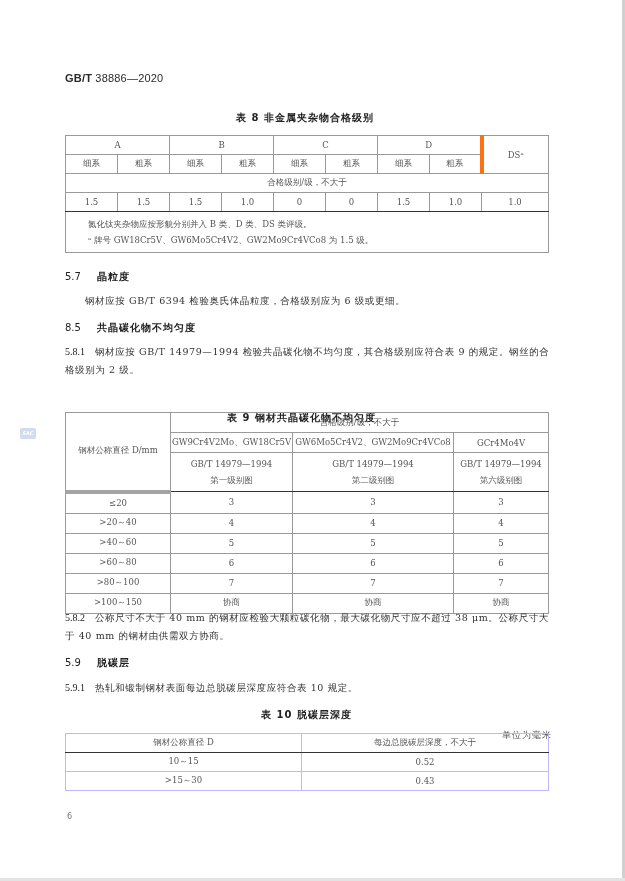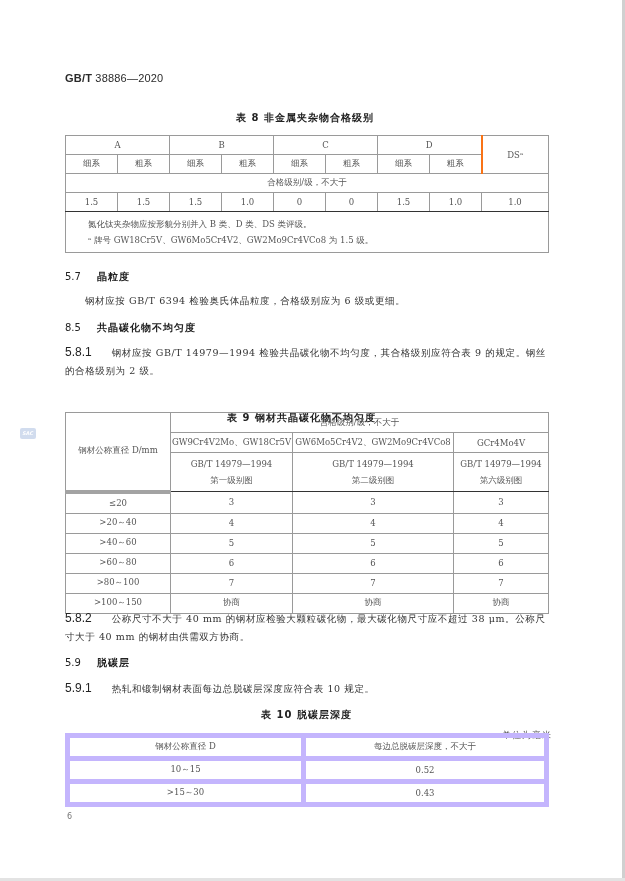--- a/index.html
+++ b/index.html
@@ -15,42 +15,42 @@
   .std-no { position: absolute; left: 65px; top: 72px; font-size: 11px; font-weight: bold; font-family: "Liberation Sans", "DejaVu Sans", sans-serif; letter-spacing: 0.2px; }
   .std-no .yr { font-weight: normal; }
 
   .caption { position: absolute; font-family: "DejaVu Sans", sans-serif; font-size: 10px; font-weight: bold; letter-spacing: 1px; color: #222; }
   .unit-note { position: absolute; font-size: 9px; color: #555; letter-spacing: 1px; }
 
   .sec { position: absolute; left: 65px; font-family: "DejaVu Sans", sans-serif; font-size: 10px; color: #222; }
   .sec .num { display: inline-block; width: 32px; }
   .sec.bold .ttl { font-weight: bold; letter-spacing: 1px; }
   .para { position: absolute; left: 65px; width: 490px; font-size: 9.5px; line-height: 18px; color: #333; letter-spacing: 0.6px; }
-  .para .num { font-family: Liberation Sans, sans-serif; font-size: 12px; color: #222; margin-right: 20px; letter-spacing: 0; }
+  .para .num { font-family: Liberation Serif, serif; font-size: 10px; color: #222; margin-right: 10px; letter-spacing: 0; }
   .indent { text-indent: 20px; }
 
   table { position: absolute; border-collapse: collapse; font-size: 8.5px; color: #555; }
   table td { text-align: center; vertical-align: middle; padding: 0; }
 
   
   #t8 { left: 65px; top: 135px; width: 484px; border: 1px solid #444; }
   #t8 td { border: 1px solid #9a9a9a; height: 18px; }
   #t8 tr.sep td { border-bottom: 1px solid #333; }
   #t8 td.notes { text-align: left; padding: 4px 12px 4px 22px; line-height: 16px; height: auto; border-top: 1px solid #333; }
-  #t8 .ds-cell { border-left: 2px solid #f97316; }
+  #t8 .ds-cell { border-left: 4px solid #f97316; }
 
   
   #t9 { left: 65px; top: 412px; width: 484px; border: 1px solid #444; }
   #t9 td { border: 1px solid #9a9a9a; height: 19px; }
   #t9 tr.hdr-last td { border-bottom: 1px solid #333; height: 38px; line-height: 16px; }
   #t9 td.rowhead { border-bottom: 4px solid #a3a3a3; }
 
   
   #t10 { left: 65px; top: 733px; width: 484px; border: 1px solid #444; }
-  #t10 td { border: 5px solid #c4b5fd; height: 18px; }
+  #t10 td { border: 1px solid #c4b5fd; height: 18px; }
   #t10 tr.hdr td { border-bottom: 1px solid #333; }
 
   .page-num { position: absolute; left: 67px; top: 812px; font-size: 8px; color: #777; font-family: "DejaVu Sans", sans-serif; }
 
   .sac-badge { position: absolute; left: 20px; top: 428px; width: 16px; height: 11px; background: #c9d6ec; border-radius: 2px; opacity: 0.85; }
   .sac-badge span { display: block; font-size: 5px; color: #fff; font-family: "DejaVu Sans", sans-serif; font-weight: bold; text-align: center; line-height: 11px; font-style: italic; }
 </style>
 </head>
 <body>
 

